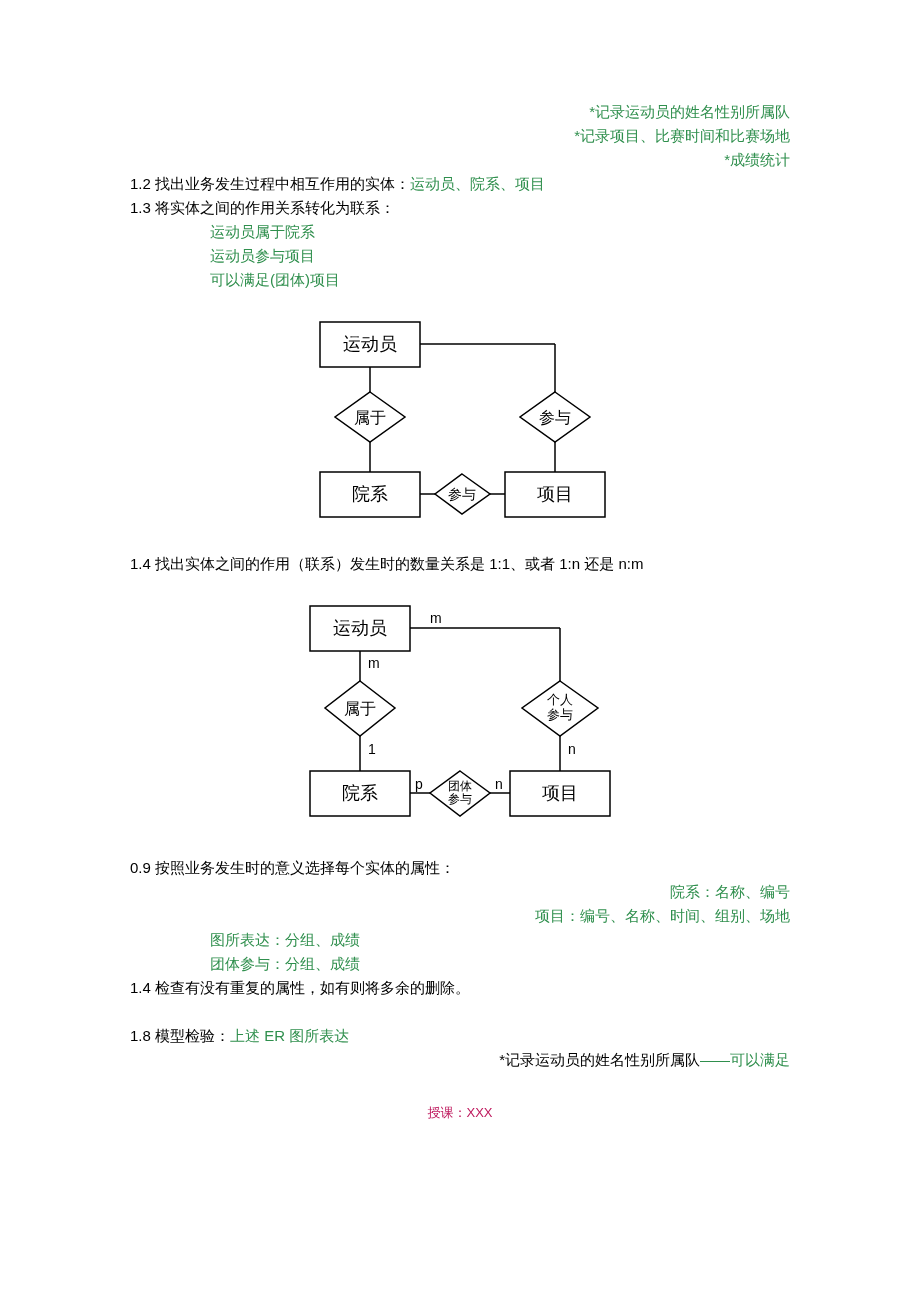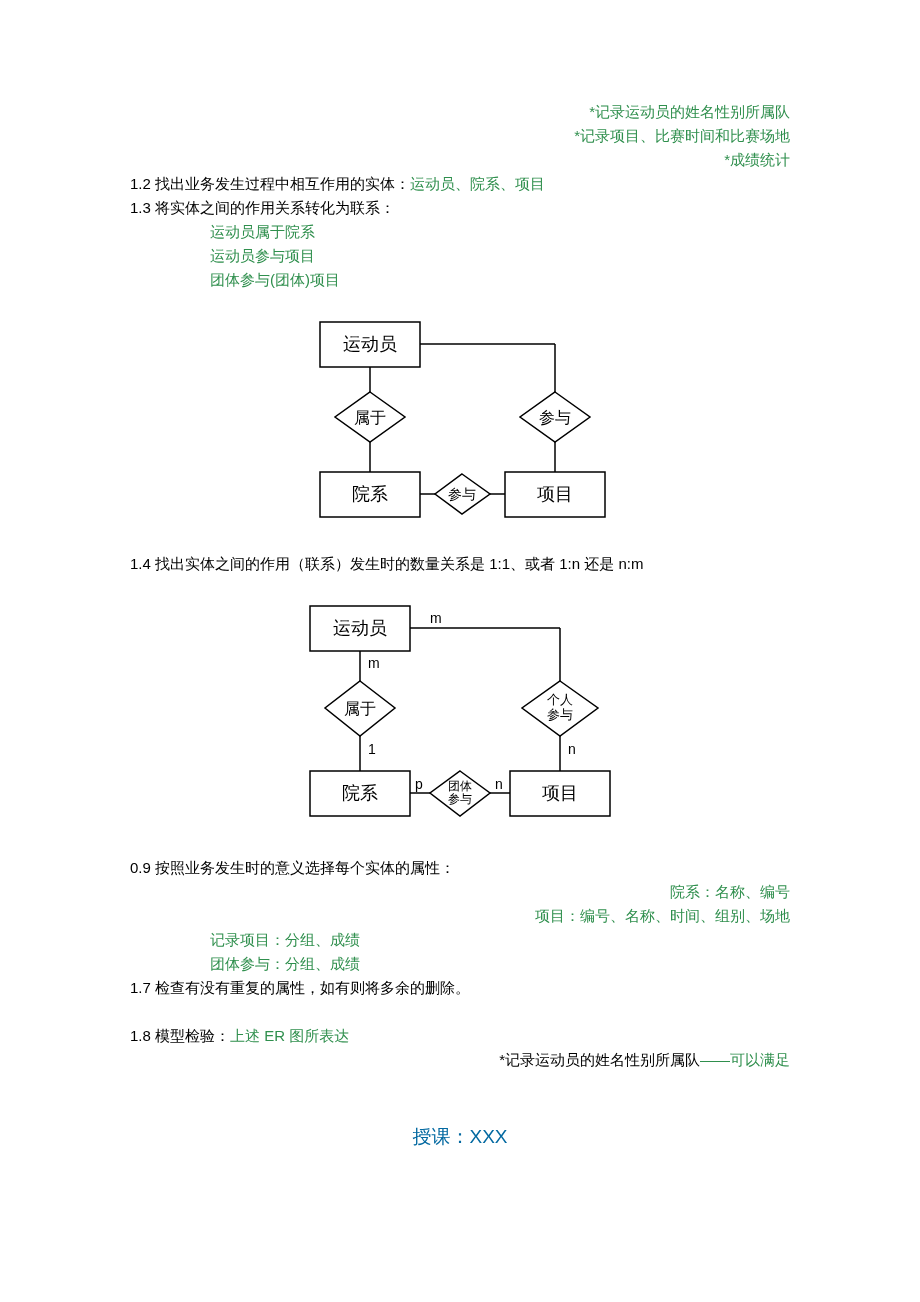--- a/index.html
+++ b/index.html
@@ -13,40 +13,40 @@
   }
   .page {
     padding: 100px 130px 40px 130px;
     box-sizing: border-box;
   }
   .indent1 { margin-left: 40px; text-align: right; }
   .indent2 { margin-left: 80px; }
   .green { color: #2f8f4d; }
   .line { line-height: 1.6; }
   .diagram { display: flex; justify-content: center; margin: 20px 0 20px 0; text-align: center; }
-  .footer { text-align: center; color: #0369a1; font-size: 19px; margin-top: 52px; }
+  .footer { text-align: center; color: #be185d; font-size: 13px; margin-top: 32px; }
   svg text { font-family: "Microsoft YaHei", "SimSun", sans-serif; }
 </style>
 </head>
 <body>
 
 <div class="page">
 
   <div class="indent1 green line">*记录运动员的姓名性别所属队</div>
   <div class="indent1 green line">*记录项目、比赛时间和比赛场地</div>
   <div class="indent1 green line">*成绩统计</div>
 
   <div class="line">
     <span>1.2 找出业务发生过程中相互作用的实体：</span><span class="green">运动员、院系、项目</span>
   </div>
 
   <div class="line">1.3 将实体之间的作用关系转化为联系：</div>
   <div class="indent2 green line">运动员属于院系</div>
   <div class="indent2 green line">运动员参与项目</div>
-  <div class="indent2 green line">团体参与(团体)项目</div>
+  <div class="indent2 green line">可以满足(团体)项目</div>
 
   <div class="diagram">
     <svg width="360" height="220" viewBox="0 0 360 220">
 
       <rect x="40" y="10" width="100" height="45" fill="#fff" stroke="#000" stroke-width="1.5"></rect>
       <text x="90" y="38" font-size="18" text-anchor="middle">运动员</text>
 
       <line x1="140" y1="32" x2="275" y2="32" stroke="#000" stroke-width="1.5"></line>
       <line x1="275" y1="32" x2="275" y2="80" stroke="#000" stroke-width="1.5"></line>
 
@@ -122,24 +122,24 @@
       <text x="190" y="194" font-size="12" text-anchor="middle">团体</text>
       <text x="190" y="207" font-size="12" text-anchor="middle">参与</text>
       <line x1="220" y1="197" x2="240" y2="197" stroke="#000" stroke-width="1.5"></line>
     </svg>
   </div>
 
   <div class="line">0.9 按照业务发生时的意义选择每个实体的属性：</div>
   <div class="indent1 green line">院系：名称、编号</div>
   <div class="indent1 green line">项目：编号、名称、时间、组别、场地</div>
 
-  <div class="indent2 green line">记录项目：分组、成绩</div>
+  <div class="indent2 green line">图所表达：分组、成绩</div>
   <div class="indent2 green line">团体参与：分组、成绩</div>
 
-  <div class="line">1.7 检查有没有重复的属性，如有则将多余的删除。</div>
+  <div class="line">1.4 检查有没有重复的属性，如有则将多余的删除。</div>
 
   <div style="height:24px"></div>
 
   <div class="line">
     <span>1.8 模型检验：</span><span class="green">上述 ER 图所表达</span>
   </div>
   <div class="indent1 line">
     <span>*记录运动员的姓名性别所属队</span><span class="green">——可以满足</span>
   </div>
 

